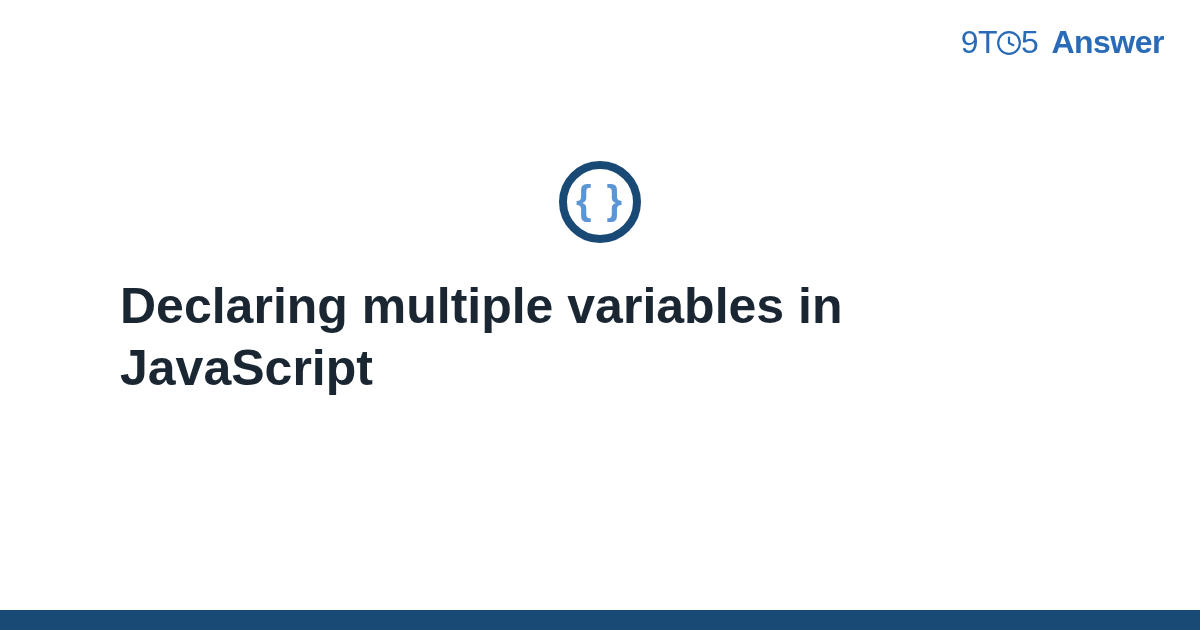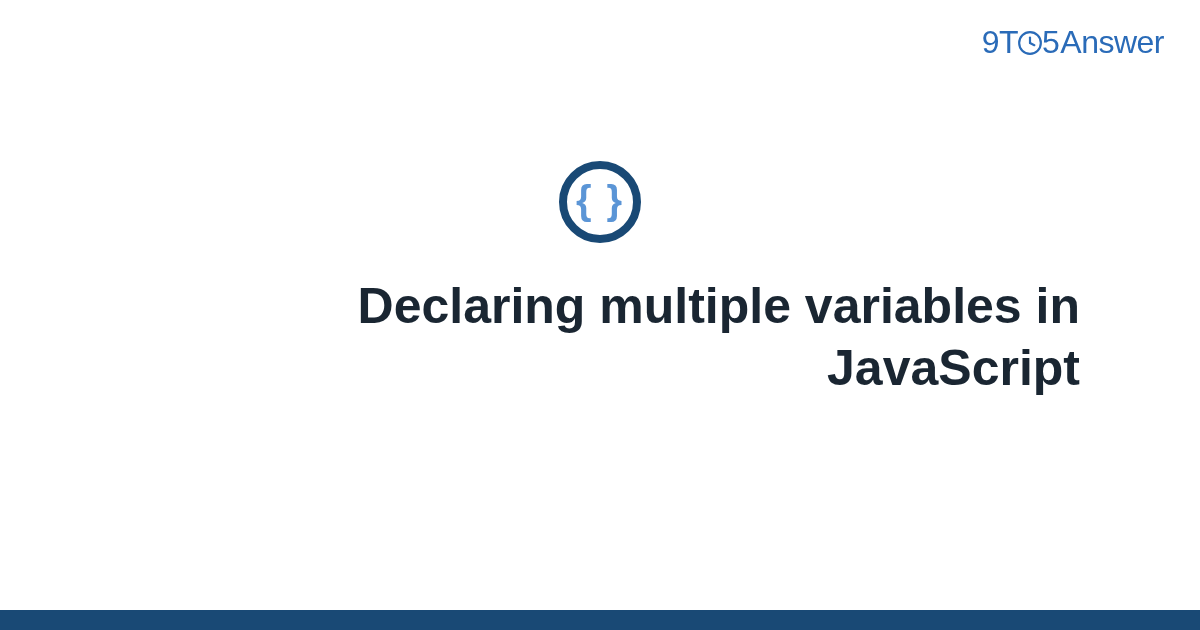--- a/index.html
+++ b/index.html
@@ -39,22 +39,22 @@
       margin: 0 -1px;
     }
     .logo .clock svg {
       width: 26px;
       height: 26px;
     }
     .logo .five {
       font-weight: 400;
     }
     .logo .answer {
-      font-weight: 400;
-      margin-left: 1px;
+      font-weight: 700;
+      margin-left: 13px;
       text-align: center;
     }
     .content {
       position: absolute;
       top: 0;
       left: 0;
       right: 0;
       bottom: 0;
       display: flex;
       flex-direction: column;
@@ -79,21 +79,21 @@
       color: #5b95d6;
       font-family: "Segoe UI", Arial, sans-serif;
       letter-spacing: 2px;
       line-height: 1;
       margin-top: -4px;
     }
     .title {
       font-size: 50px;
       font-weight: 700;
       color: #1a2632;
-      text-align: right;
+      text-align: left;
       line-height: 1.25;
       max-width: 960px;
     }
     .footer-bar {
       position: absolute;
       bottom: 0;
       left: 0;
       right: 0;
       height: 20px;
       background: #194975;

